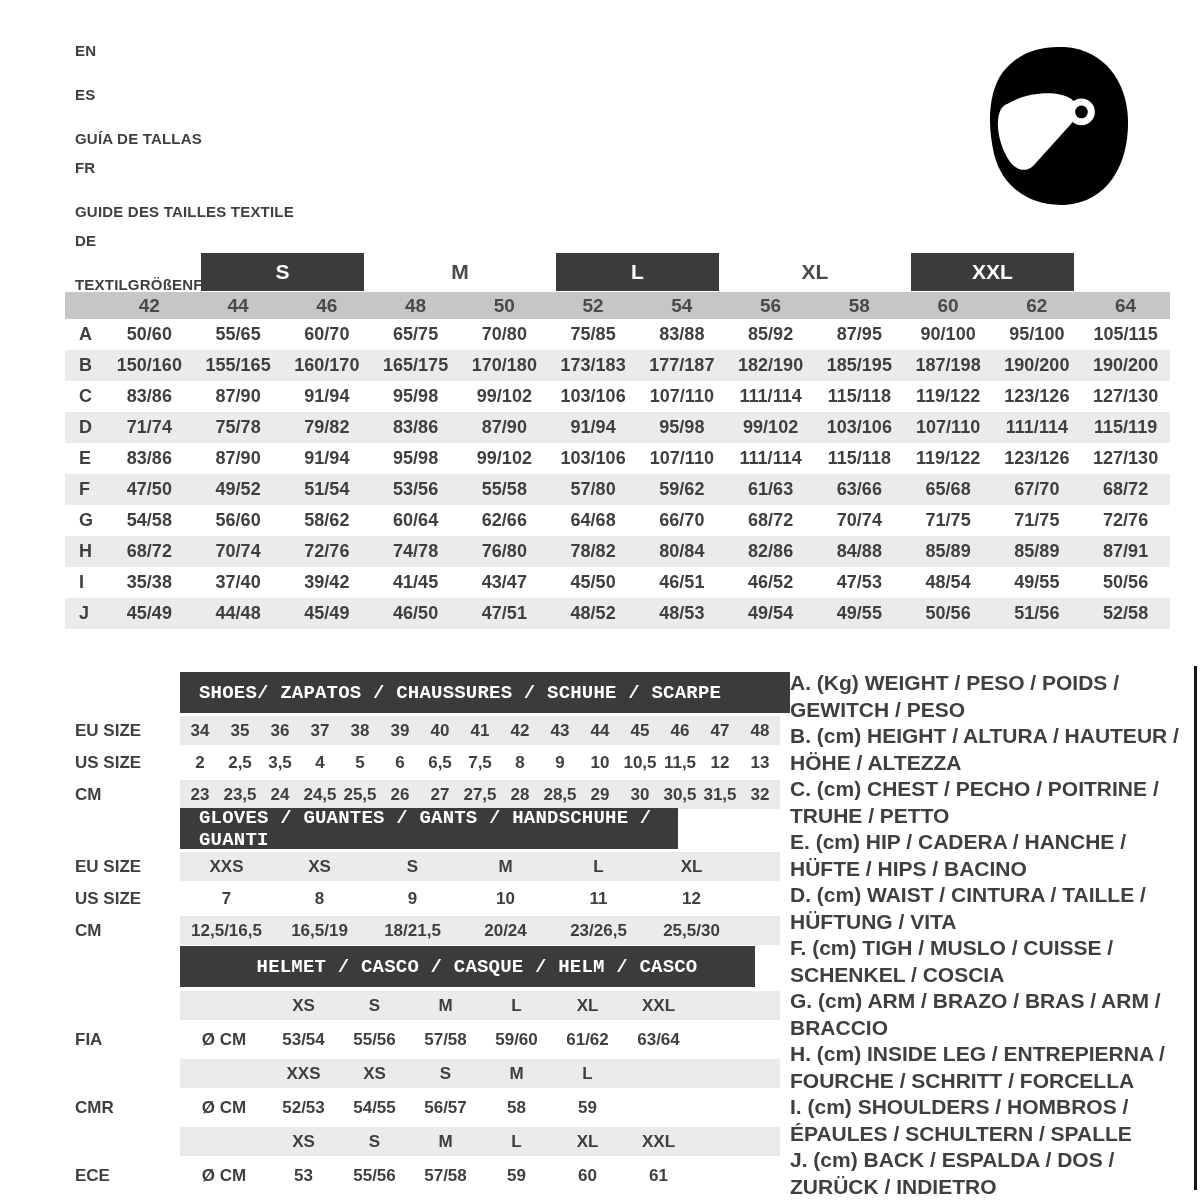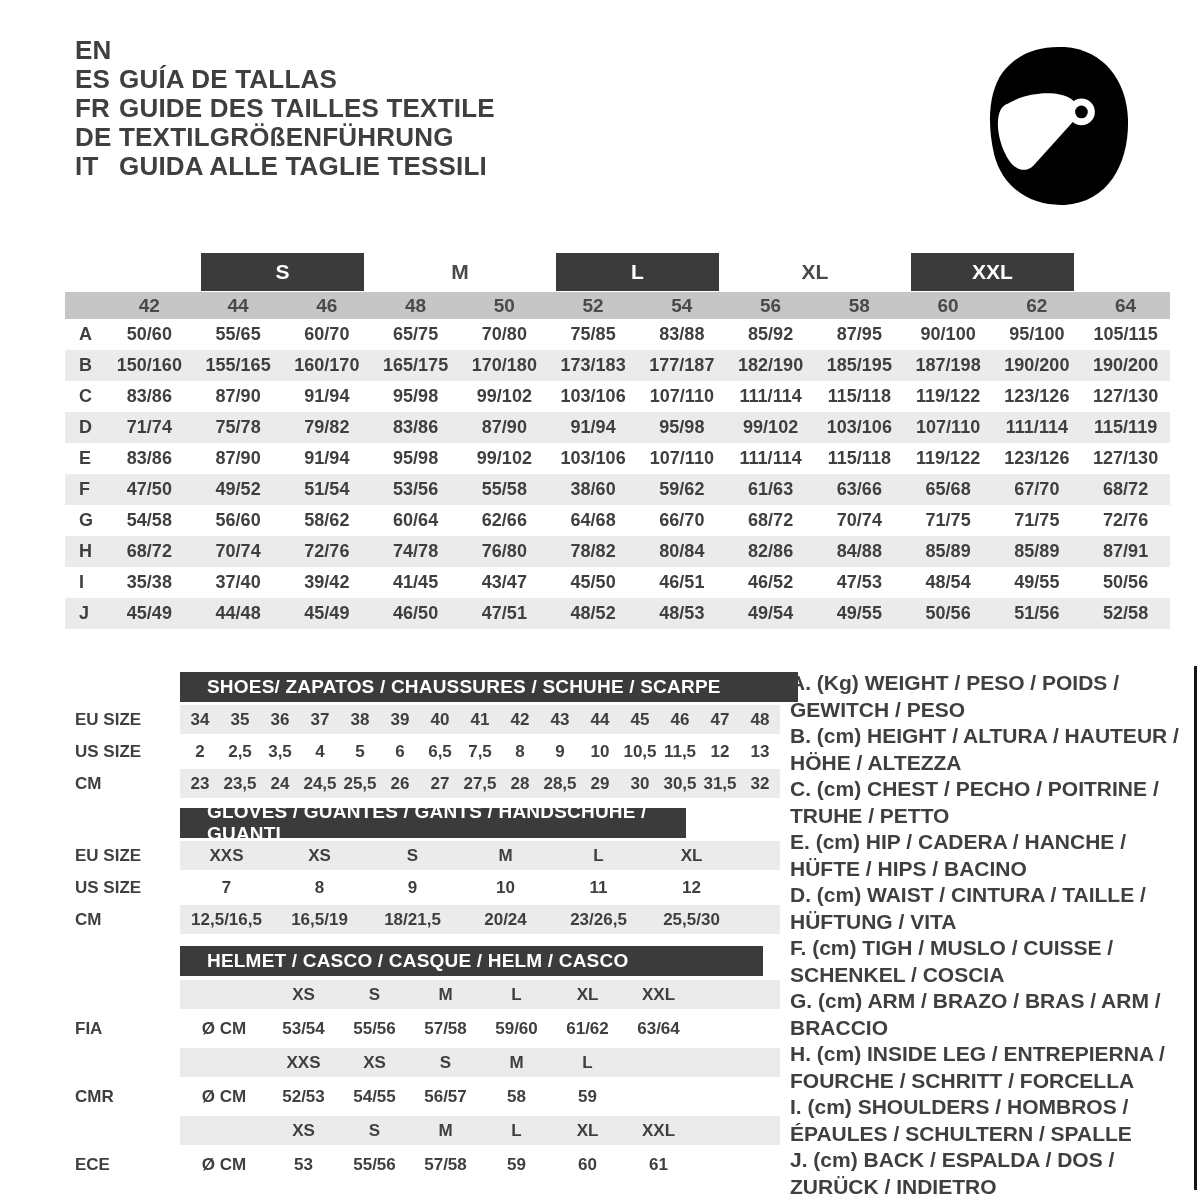--- a/index.html
+++ b/index.html
@@ -1,21 +1,21 @@
 <!DOCTYPE html>
 <html><head>
 <meta charset="utf-8">
 <style>
   html,body{margin:0;padding:0;background:#fff;}
   .page{position:relative;width:1200px;height:1200px;background:#ffffff;overflow:hidden;
         font-family:"Liberation Sans",sans-serif;font-weight:bold;color:#3f3f3f;}
 
   
   .langs{position:absolute;left:75px;top:36px;}
-  .lang-row{display:flex;font-size:26px;line-height:29px;letter-spacing:0.2px;}
+  .lang-row{display:flex;font-size:15px;line-height:29px;letter-spacing:0.2px;flex-direction:column;}
   .lang-code{width:44px;flex:0 0 44px;}
 
   
   .helmet-svg{position:absolute;left:980px;top:40px;width:155px;height:172px;}
 
   
   .main-table{position:absolute;left:65px;top:252px;width:1105px;}
   .grid13{display:grid;grid-template-columns:40px repeat(12,1fr);}
   .group-row{height:40px;align-items:center;}
   .gbox{background:#3b3b3b;color:#ffffff;height:38px;margin:0 7px;display:flex;
@@ -26,25 +26,25 @@
   .drow{height:31px;align-items:center;font-size:18px;}
   .drow.stripe{background:#ebebeb;}
   .rlabel{padding-left:14px;}
   .cell{text-align:center;white-space:nowrap;}
 
   
   .sub-table{position:absolute;left:65px;width:715px;}
   .shoes{top:672px;}
   .gloves{top:808px;}
   .helmet-t{top:946px;}
-  .bar{margin-left:115px;height:30px;background:#3b3b3b;color:#fff;display:flex;
-       align-items:center;padding-left:27px;font-size:19px;letter-spacing:0.2px;}
+  .bar{margin-left:115px;height:41px;background:#3b3b3b;color:#fff;display:flex;
+       align-items:center;padding-left:19px;font-size:19px;letter-spacing:0.2px;font-family:Liberation Mono, monospace;}
   .shoes .bar{width:591px;}
   .gloves .bar{width:479px;align-items:center;}
-  .helmet-t .bar{width:556px;}
+  .helmet-t .bar{width:556px;justify-content:center;}
   .srow{display:grid;height:29px;align-items:center;margin-top:3px;font-size:17px;}
   .shoes .srow{grid-template-columns:115px repeat(15,40px);}
   .gloves .srow{grid-template-columns:115px repeat(6,93px);}
   .helmet-t .srow{grid-template-columns:115px 88px repeat(6,71px) 1fr;}
   .srow.stripe{background:linear-gradient(to right,transparent 115px,#ebebeb 115px);}
   .srow .lbl{padding-left:10px;text-align:left;font-size:17px;}
   .helmet-t .srow{margin-top:4px;}
   .helmet-t .vrow{height:31px;}
 
   
@@ -187,21 +187,21 @@
           <div class="cell">123/126</div>
           <div class="cell">127/130</div>
         </div>
         <div class="grid13 drow stripe">
           <div class="rlabel">F</div>
           <div class="cell">47/50</div>
           <div class="cell">49/52</div>
           <div class="cell">51/54</div>
           <div class="cell">53/56</div>
           <div class="cell">55/58</div>
-          <div class="cell">38/60</div>
+          <div class="cell">57/80</div>
           <div class="cell">59/62</div>
           <div class="cell">61/63</div>
           <div class="cell">63/66</div>
           <div class="cell">65/68</div>
           <div class="cell">67/70</div>
           <div class="cell">68/72</div>
         </div>
         <div class="grid13 drow">
           <div class="rlabel">G</div>
           <div class="cell">54/58</div>

